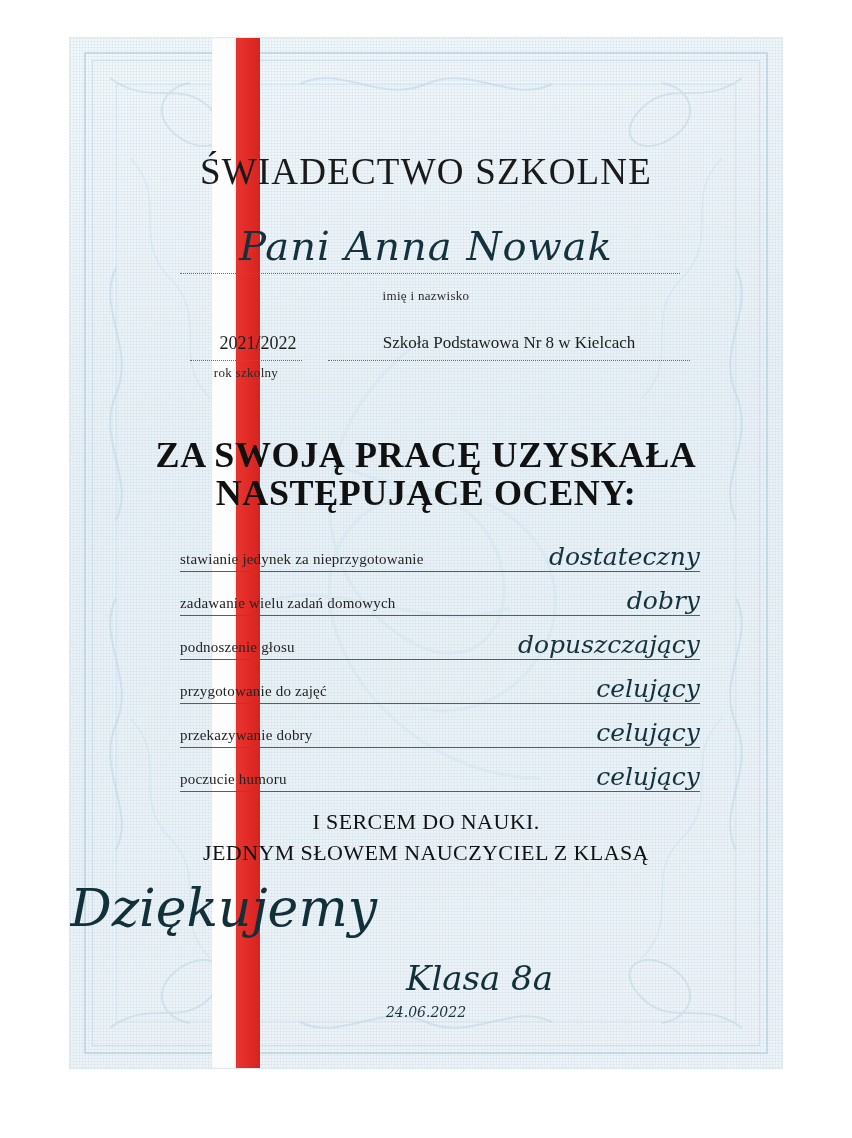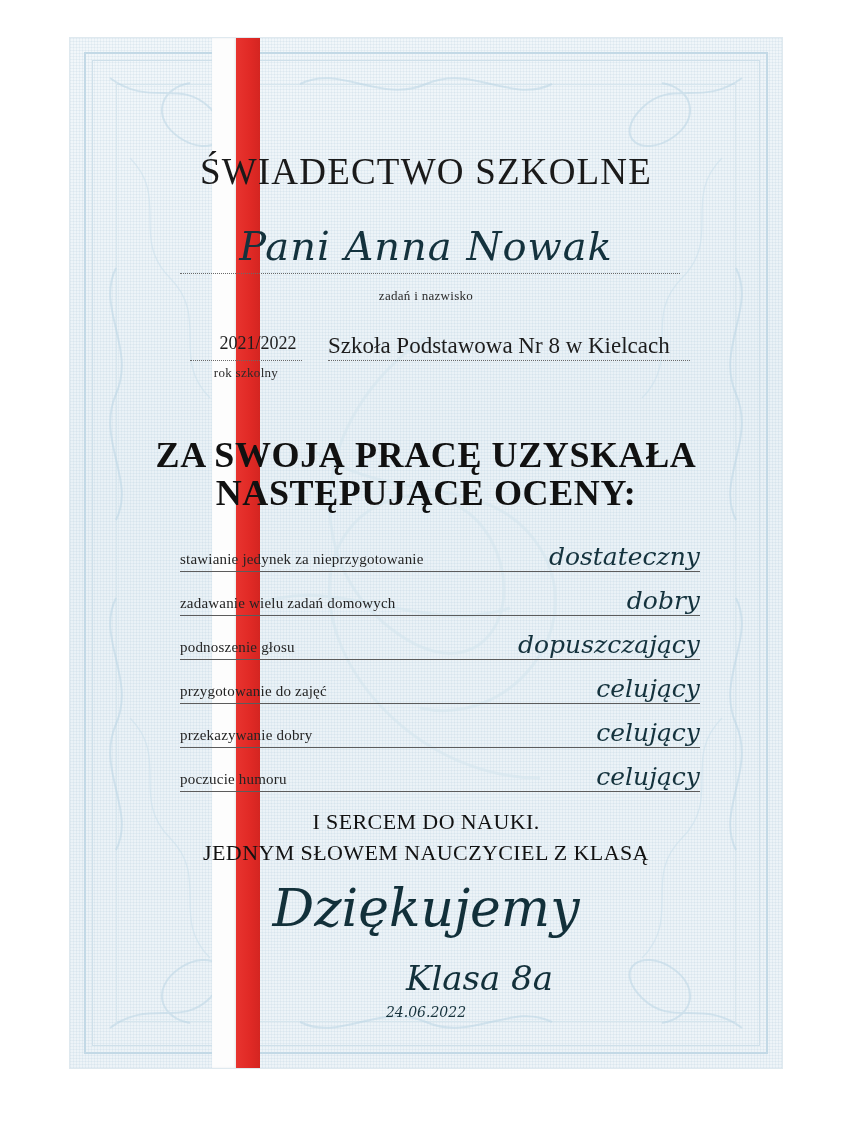--- a/index.html
+++ b/index.html
@@ -162,22 +162,22 @@
     color: #1d1d1d;
   }
   .line-year { left: 120px; top: 322px; width: 112px; }
   .cap-year { left: 120px; top: 327px; width: 112px; }
 
   .field-school {
     position: absolute;
     left: 258px;
     top: 295px;
     width: 362px;
-    text-align: left;
-    font-size: 23px;
+    text-align: center;
+    font-size: 17px;
     color: #1d1d1d;
   }
   .line-school { left: 258px; top: 322px; width: 362px; }
   .cap-school { left: 258px; top: 327px; width: 362px; }
 
   .headline {
     position: absolute;
     left: 0;
     top: 398px;
     width: 712px;
@@ -229,21 +229,20 @@
     line-height: 31px;
     letter-spacing: 0.4px;
     color: #121212;
   }
 
   .thanks {
     position: absolute;
     left: 0;
     top: 840px;
     width: 712px;
-    text-align: center;
     font-size: 52px;
     color: #12303a;
     font-family: "DejaVu Serif", serif;
     font-style: italic;
   }
 
   .classname {
     position: absolute;
     left: 0;
     top: 920px;
@@ -311,21 +310,21 @@
       <div class="white"></div>
       <div class="red"></div>
     </div>
 
     <div class="content">
 
       <div class="title">ŚWIADECTWO SZKOLNE</div>
 
       <div class="name script">Pani Anna Nowak</div>
       <div class="dotted-line line-name"></div>
-      <div class="caption cap-name">zadań i nazwisko</div>
+      <div class="caption cap-name">imię i nazwisko</div>
 
       <div class="field-year">2021/2022</div>
       <div class="dotted-line line-year"></div>
       <div class="caption cap-year">rok szkolny</div>
 
       <div class="field-school">Szkoła Podstawowa Nr 8 w Kielcach</div>
       <div class="dotted-line line-school"></div>
 
       <div class="headline">
         <div>ZA SWOJĄ PRACĘ UZYSKAŁA</div>

